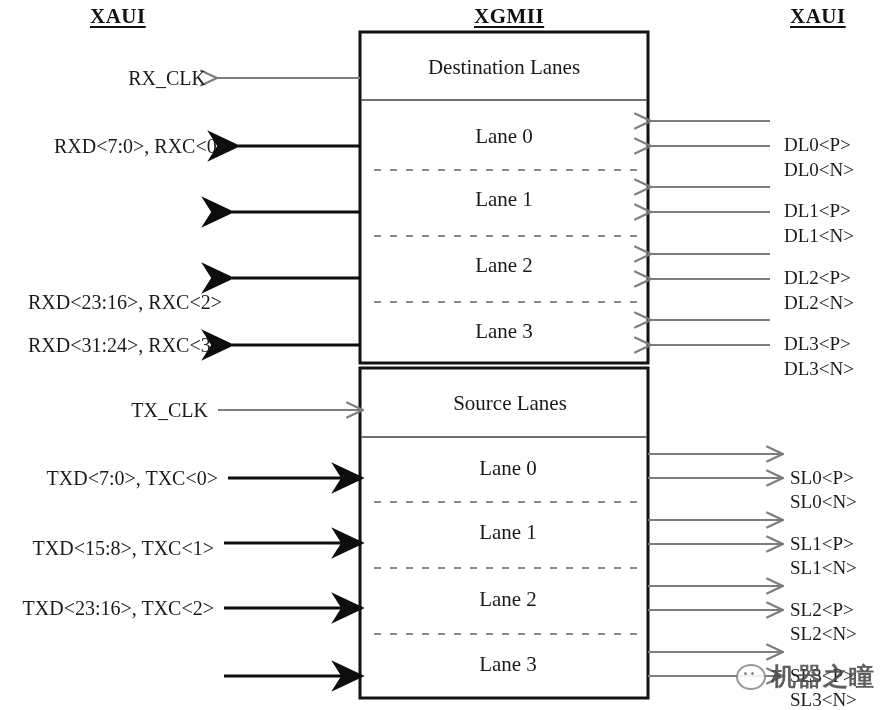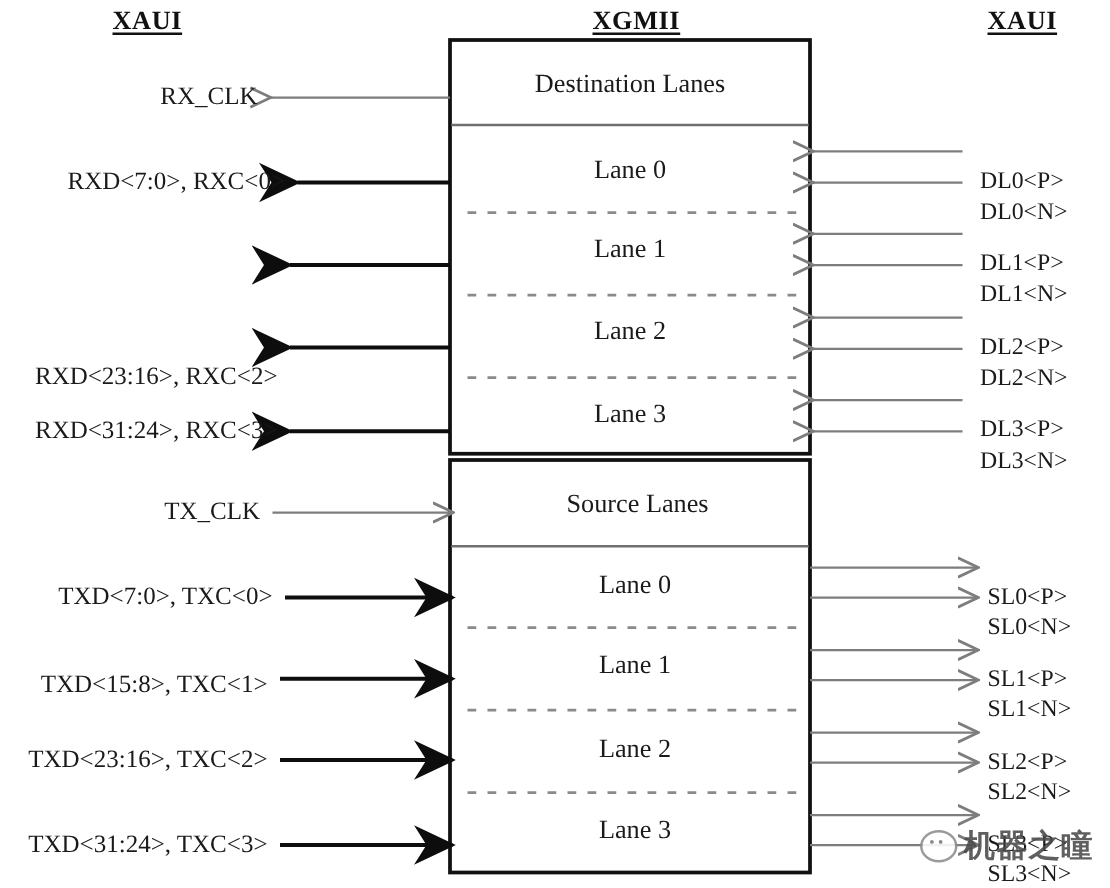--- a/index.html
+++ b/index.html
@@ -187,21 +187,20 @@
 
   <div class="sig-label right-align" style="left:0; width:206px; top:78px;">RX_CLK</div>
   <div class="sig-label right-align" style="left:0; width:228px; top:146px;">RXD&lt;7:0&gt;, RXC&lt;0&gt;</div>
   <div class="sig-label right-align" style="left:0; width:222px; top:278px;margin-top:24px;">RXD&lt;23:16&gt;, RXC&lt;2&gt;</div>
   <div class="sig-label right-align" style="left:0; width:222px; top:345px;">RXD&lt;31:24&gt;, RXC&lt;3&gt;</div>
 
   <div class="sig-label right-align" style="left:0; width:208px; top:410px;">TX_CLK</div>
   <div class="sig-label right-align" style="left:0; width:218px; top:478px;">TXD&lt;7:0&gt;, TXC&lt;0&gt;</div>
   <div class="sig-label right-align" style="left:0; width:214px; top:524px;margin-top:24px;">TXD&lt;15:8&gt;, TXC&lt;1&gt;</div>
   <div class="sig-label right-align" style="left:0; width:214px; top:608px;">TXD&lt;23:16&gt;, TXC&lt;2&gt;</div>
-  <div class="sig-label right-align" style="left:0; width:214px; top:676px;">TXD&lt;31:24&gt;, TXC&lt;3&gt;</div>
 
   <div class="xaui-label" style="left:784px; top:121px;">DL0&lt;P&gt;</div>
   <div class="xaui-label" style="left:784px; top:146px;">DL0&lt;N&gt;</div>
   <div class="xaui-label" style="left:784px; top:187px;">DL1&lt;P&gt;</div>
   <div class="xaui-label" style="left:784px; top:212px;">DL1&lt;N&gt;</div>
   <div class="xaui-label" style="left:784px; top:254px;">DL2&lt;P&gt;</div>
   <div class="xaui-label" style="left:784px; top:279px;">DL2&lt;N&gt;</div>
   <div class="xaui-label" style="left:784px; top:320px;">DL3&lt;P&gt;</div>
   <div class="xaui-label" style="left:784px; top:345px;">DL3&lt;N&gt;</div>
 

